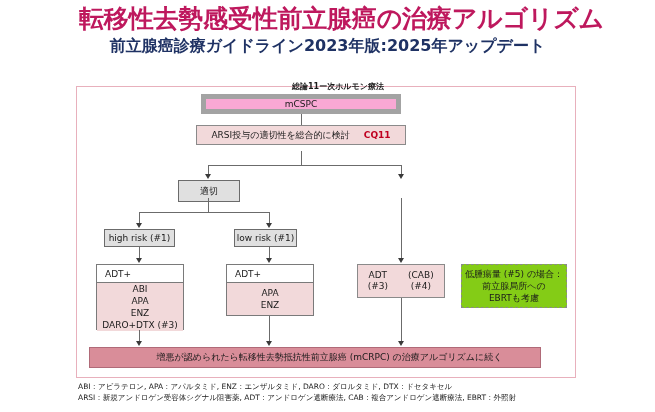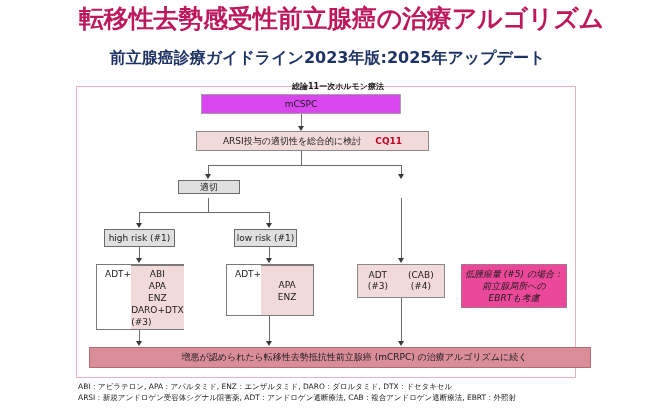--- a/index.html
+++ b/index.html
@@ -30,21 +30,21 @@
     letter-spacing: -0.2px;
     line-height: 30px;
     white-space: nowrap;
     padding-left: 28px;
   }
   .sub-title {
     font-size: 16px;
     font-weight: bold;
     color: #1f3264;
     line-height: 22px;
-    margin-top: 13px;
+    margin-top: 1px;
     white-space: nowrap;
   }
 
   
   .frame {
     position: absolute;
     left: 76px;
     top: 86px;
     width: 500px;
     height: 292px;
@@ -69,50 +69,49 @@
     display: flex;
     align-items: center;
     justify-content: center;
     text-align: center;
     font-size: 9px;
     color: #1a1a1a;
     line-height: 11px;
   }
 
   .node-white {
-    background: #d946ef;
-    border: 1px solid #a3a3a3;
+    background: #f9a8d4;
+    border: 5px solid #a3a3a3;
     text-align: right;
   }
   .node-gray {
     background: #e0e0e0;
     border: 1px solid #6b6b6b;
   }
   .node-pink {
     background: #f2d9da;
     border: 1px solid #8a8a8a;
   }
   .node-pink-strong {
     background: #d98d99;
     border: 1px solid #b06a78;
   }
   .node-dashed {
-    background: #ec4899;
+    background: #84cc16;
     border: 1px dashed #8a8a8a;
-    font-style: italic;
   }
 
   
   .combo {
     position: absolute;
     box-sizing: border-box;
     border: 1px solid #7a7a7a;
     background: #ffffff;
     display: flex;
-    flex-direction: row;
+    flex-direction: column;
   }
   .combo-head {
     box-sizing: border-box;
     height: 17px;
     display: flex;
     align-items: center;
     padding-left: 8px;
     font-size: 9px;
     color: #1a1a1a;
     background: #ffffff;
@@ -191,33 +190,33 @@
 
   <div class="section-label" style="left:268px; top:81px;margin-left:24px;">総論11ー次ホルモン療法</div>
 
   <div class="node node-white" style="left:201px; top:94px; width:200px; height:20px;">
     <span>mCSPC</span>
   </div>
 
   <div class="vline" style="left:301px; top:114px; height:14px;"></div>
   <div class="arrow" style="left:297.5px; top:126px;"></div>
 
-  <div class="node node-pink" style="left:196px; top:131px; width:233px; height:20px;">
+  <div class="node node-pink" style="left:196px; top:125px; width:210px; height:20px;">
     <span>ARSI投与の適切性を総合的に検討</span>
     <span class="cq-tag">CQ11</span>
   </div>
 
   <div class="vline" style="left:301px; top:151px; height:14px;"></div>
   <div class="hline" style="left:208px; top:165px; width:194px;"></div>
   <div class="vline" style="left:208px; top:165px; height:10px;"></div>
   <div class="arrow" style="left:204.5px; top:174px;"></div>
   <div class="vline" style="left:401px; top:165px; height:10px;"></div>
   <div class="arrow" style="left:397.5px; top:174px;"></div>
 
-  <div class="node node-gray" style="left:178px; top:180px; width:62px; height:14px;">
+  <div class="node node-gray" style="left:178px; top:180px; width:62px; height:22px;">
     <span>適切</span>
   </div>
 
 
   <div class="vline" style="left:208px; top:198px; height:14px;"></div>
   <div class="hline" style="left:139px; top:212px; width:131px;"></div>
   <div class="vline" style="left:139px; top:212px; height:12px;"></div>
   <div class="arrow" style="left:135.5px; top:223px;"></div>
   <div class="vline" style="left:269px; top:212px; height:12px;"></div>
   <div class="arrow" style="left:265.5px; top:223px;"></div>
@@ -270,21 +269,21 @@
 
   <div class="vline" style="left:139px; top:330px; height:12px;"></div>
   <div class="arrow" style="left:135.5px; top:341px;"></div>
 
   <div class="vline" style="left:269px; top:316px; height:26px;"></div>
   <div class="arrow" style="left:265.5px; top:341px;"></div>
 
   <div class="vline" style="left:401px; top:298px; height:44px;"></div>
   <div class="arrow" style="left:397.5px; top:341px;"></div>
 
-  <div class="node node-pink-strong" style="left:89px; top:347px; width:502px; height:21px;padding-left:29px;">
+  <div class="node node-pink-strong" style="left:89px; top:347px; width:452px; height:21px;padding-left:29px;">
     <span>増悪が認められたら転移性去勢抵抗性前立腺癌 (mCRPC) の治療アルゴリズムに続く</span>
   </div>
 
 </div>
 
 <div class="footnotes">
   <div>ABI：アビラテロン, APA：アパルタミド, ENZ：エンザルタミド, DARO：ダロルタミド, DTX：ドセタキセル</div>
   <div>ARSI：新規アンドロゲン受容体シグナル阻害薬, ADT：アンドロゲン遮断療法, CAB：複合アンドロゲン遮断療法, EBRT：外照射</div>
 </div>
 

